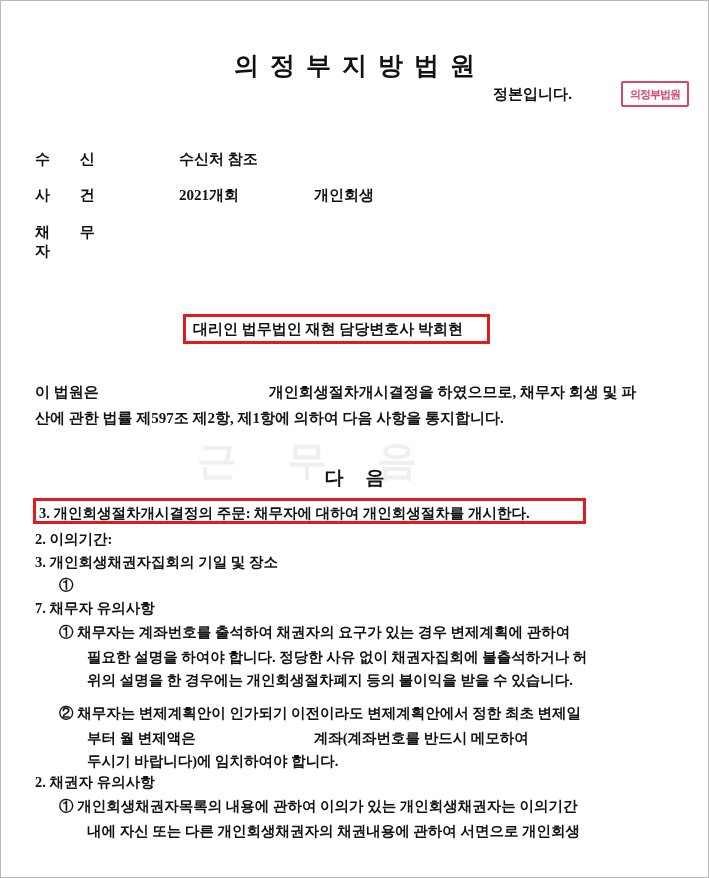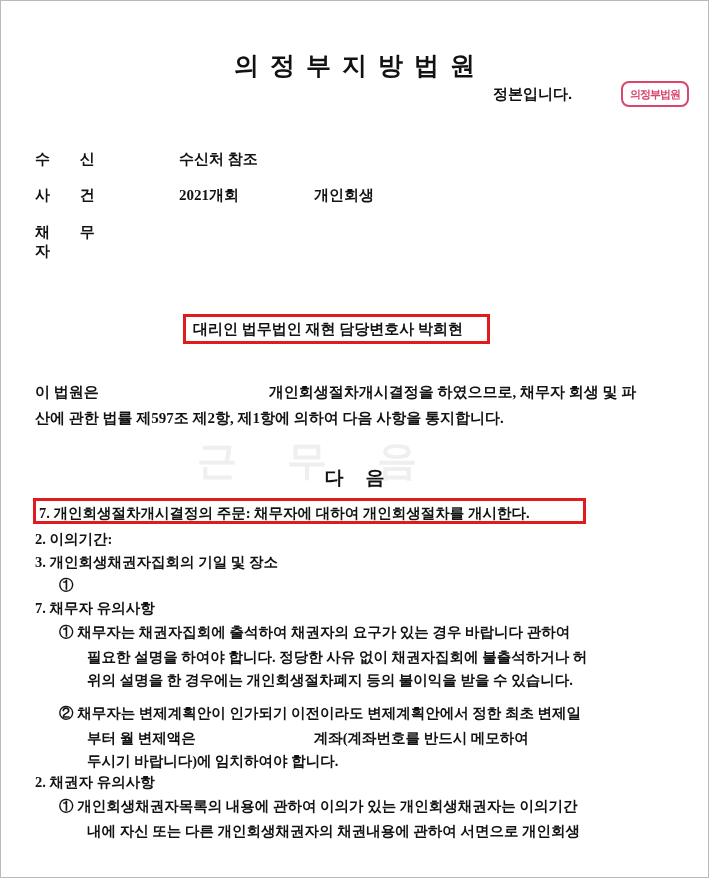--- a/index.html
+++ b/index.html
@@ -66,21 +66,21 @@
     color: #121212;
     letter-spacing: 0px;
   }
   .seal {
     position: absolute;
     left: 620px;
     top: 80px;
     width: 68px;
     height: 26px;
     border: 2px solid #d9456b;
-    border-radius: 8px;
+    border-radius: 2px;
     box-sizing: border-box;
     color: #d9456b;
     font-family: "Liberation Sans", sans-serif;
     font-size: 11px;
     font-weight: bold;
     letter-spacing: -1px;
     display: flex;
     align-items: center;
     justify-content: center;
     overflow: hidden;
@@ -255,27 +255,27 @@
     <div class="agent-text">대리인 법무법인 재현 담당변호사 박희현</div>
 
     <div class="para para-l1">
       <span>이 법원은</span><span class="para-gap"></span><span>개인회생절차개시결정을 하였으므로, 채무자 회생 및 파</span>
     </div>
     <div class="para para-l2">산에 관한 법률 제597조 제2항, 제1항에 의하여 다음 사항을 통지합니다.</div>
 
     <div class="daum">다음</div>
 
     <div class="redbox item1-box"></div>
-    <div class="item i1">7. 개인회생절차개시결정의 주문: 채무자에 대하여 개인회생절차를 개시한다.</div>
+    <div class="item i1">3. 개인회생절차개시결정의 주문: 채무자에 대하여 개인회생절차를 개시한다.</div>
     <div class="item i2">2. 이의기간:</div>
     <div class="item i3">3. 개인회생채권자집회의 기일 및 장소</div>
     <div class="item-indent1 i3a">①</div>
     <div class="item i4">7. 채무자 유의사항</div>
 
-    <div class="item-indent1 i4a">① 채무자는 채권자집회에 출석하여 채권자의 요구가 있는 경우 바랍니다 관하여</div>
+    <div class="item-indent1 i4a">① 채무자는 계좌번호를 출석하여 채권자의 요구가 있는 경우 변제계획에 관하여</div>
     <div class="wrapline i4a2">필요한 설명을 하여야 합니다. 정당한 사유 없이 채권자집회에 불출석하거나 허</div>
     <div class="wrapline i4a3">위의 설명을 한 경우에는 개인회생절차폐지 등의 불이익을 받을 수 있습니다.</div>
 
     <div class="item-indent1 i4b">② 채무자는 변제계획안이 인가되기 이전이라도 변제계획안에서 정한 최초 변제일</div>
     <div class="wrapline i4b2">
       <span>부터 월 변제액은</span><span class="acct-gap"></span><span>계좌(계좌번호를 반드시 메모하여</span>
     </div>
     <div class="wrapline i4b3">두시기 바랍니다)에 임치하여야 합니다.</div>
 
     <div class="item i5">2. 채권자 유의사항</div>

